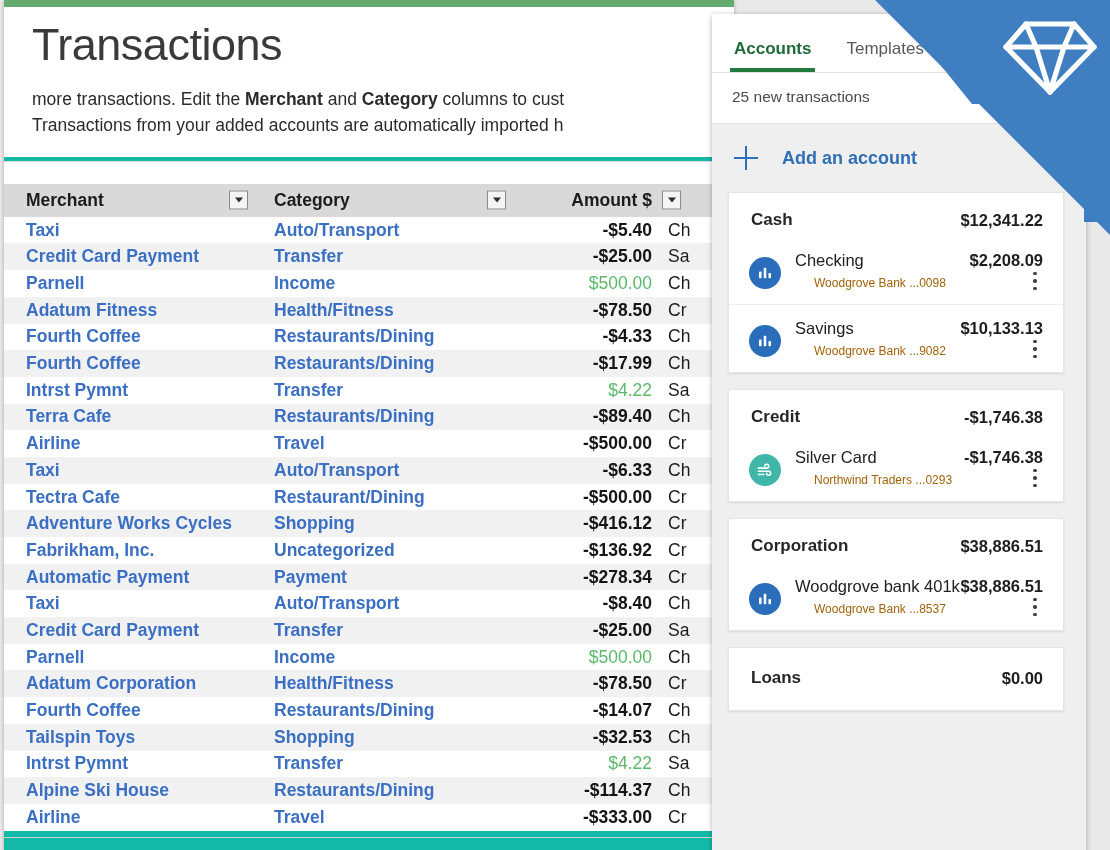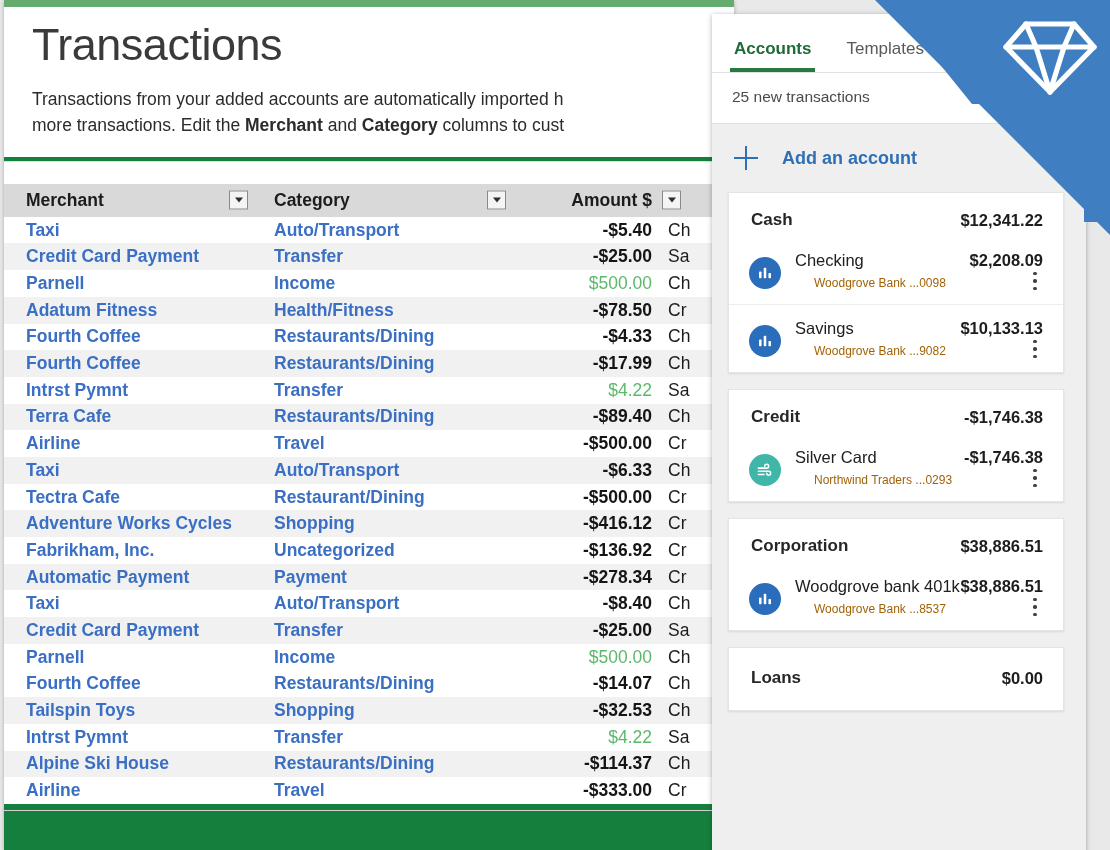--- a/index.html
+++ b/index.html
@@ -7,21 +7,21 @@
     width: 1110px; height: 850px;
     background: #e8e8e8;
     font-family: "Liberation Sans", sans-serif;
     overflow: hidden;
   }
   #root { position: relative; width: 1110px; height: 850px; background: #e9e9e9; }
 
   
   .sheet {
     position: absolute; left: 4px; top: 0px; width: 730px; height: 850px;
-    background: #15803d;
+    background: #14b8a6;
     box-shadow: 0 1px 4px rgba(0,0,0,.28);
     overflow: hidden;
   }
   .sheet-topbar { height: 7px; background: #64ab6e; width: 100%; }
 
   .sheet-head { padding: 14px 28px 18px 28px; background:#fff; }
   .page-title {
     font-size: 45px; font-weight: 400; color: #3a3a3a;
     letter-spacing: -0.5px; line-height: 1.08; white-space: nowrap;
   }
@@ -164,24 +164,24 @@
 <body>
 
 <div id="root">
 
   <div class="sheet">
     <div class="sheet-topbar"></div>
 
     <div class="sheet-head">
       <div class="page-title">Transactions</div>
       <div class="page-desc">
-        <div><span>Transactions from your added accounts are automatically imported h</span></div>
         <div>
           <span>more transactions. Edit the </span><b>Merchant</b><span> and </span><b>Category</b><span> columns to cust</span>
         </div>
+        <div><span>Transactions from your added accounts are automatically imported h</span></div>
       </div>
     </div>
     <div class="sheet-rule"></div>
     <div class="sheet-gap"></div>
 
     <table class="tx">
       <colgroup>
         <col class="c-merchant">
           <col class="c-category">
           <col class="c-amount">
@@ -307,20 +307,26 @@
             <td class="category">Transfer</td>
             <td class="amount">-$25.00</td>
             <td class="account">Sa</td>
           </tr>
           <tr class="odd">
             <td class="merchant">Parnell</td>
             <td class="category">Income</td>
             <td class="amount pos">$500.00</td>
             <td class="account">Ch</td>
           </tr>
+          <tr class="even">
+            <td class="merchant">Adatum Corporation</td>
+            <td class="category">Health/Fitness</td>
+            <td class="amount">-$78.50</td>
+            <td class="account">Cr</td>
+          </tr>
           <tr class="odd">
             <td class="merchant">Fourth Coffee</td>
             <td class="category">Restaurants/Dining</td>
             <td class="amount">-$14.07</td>
             <td class="account">Ch</td>
           </tr>
           <tr class="even">
             <td class="merchant">Tailspin Toys</td>
             <td class="category">Shopping</td>
             <td class="amount">-$32.53</td>

